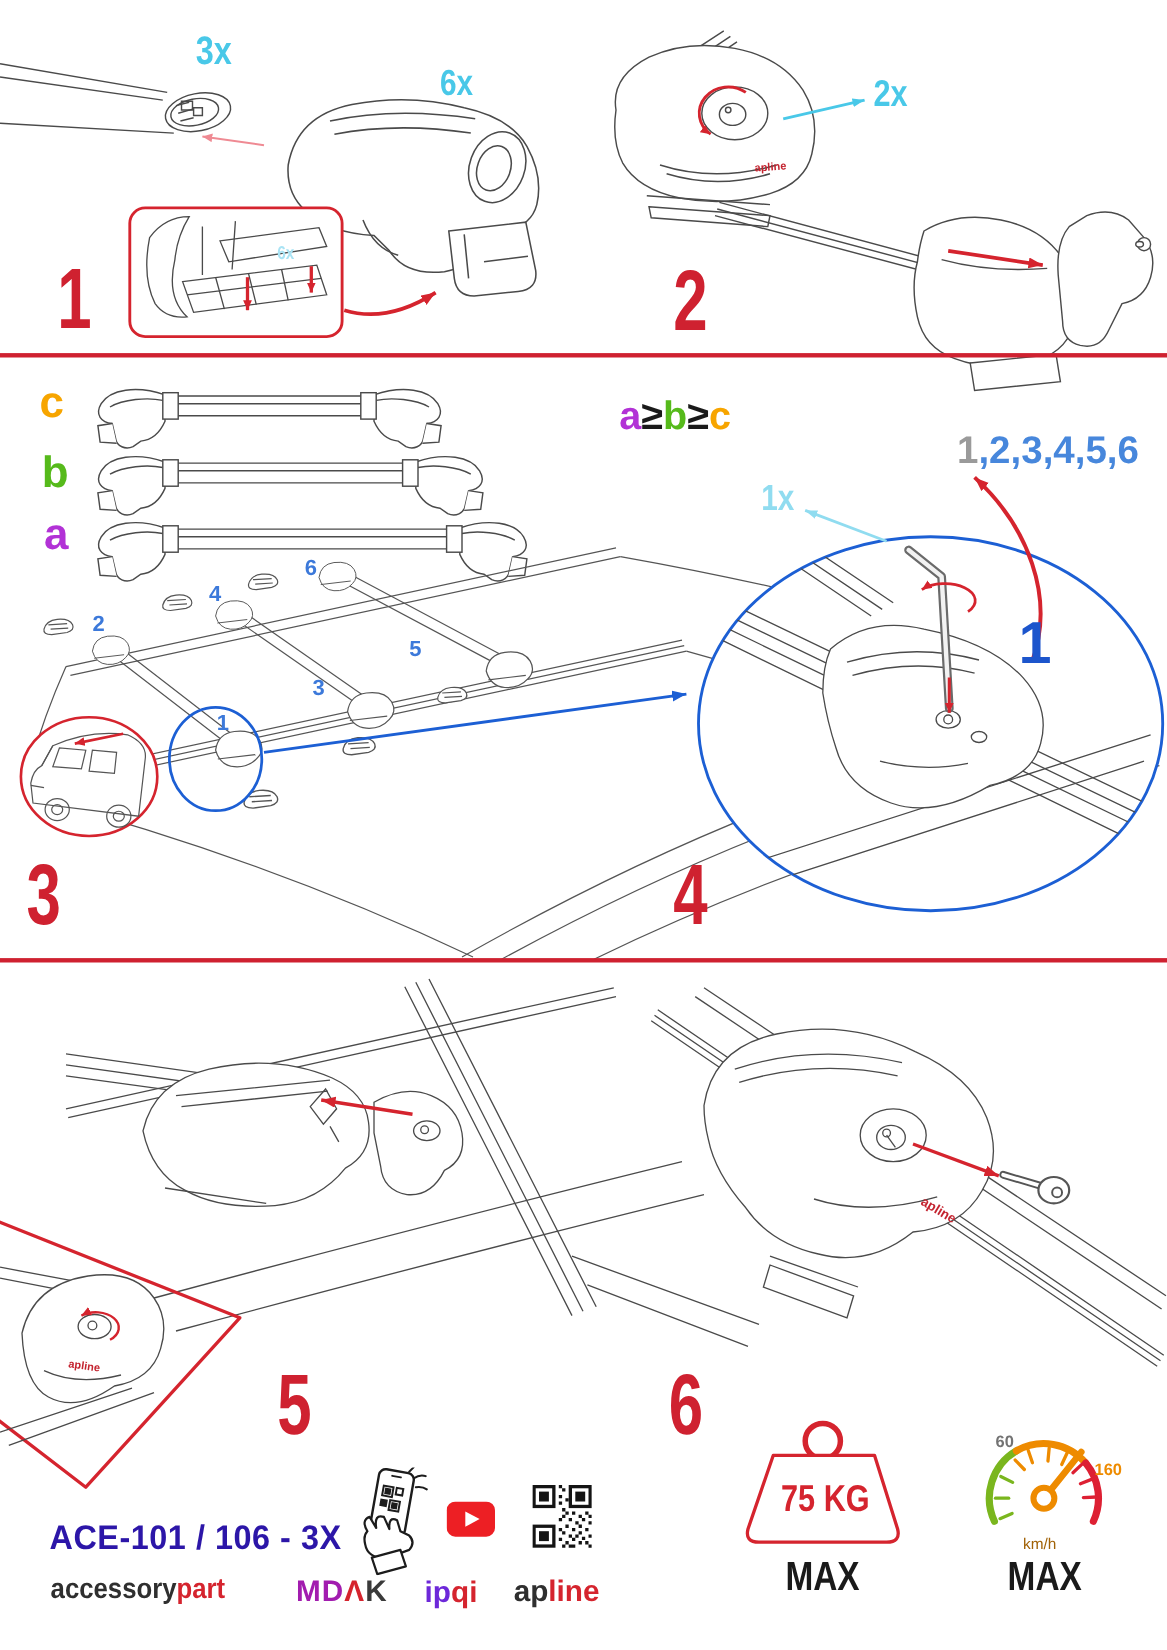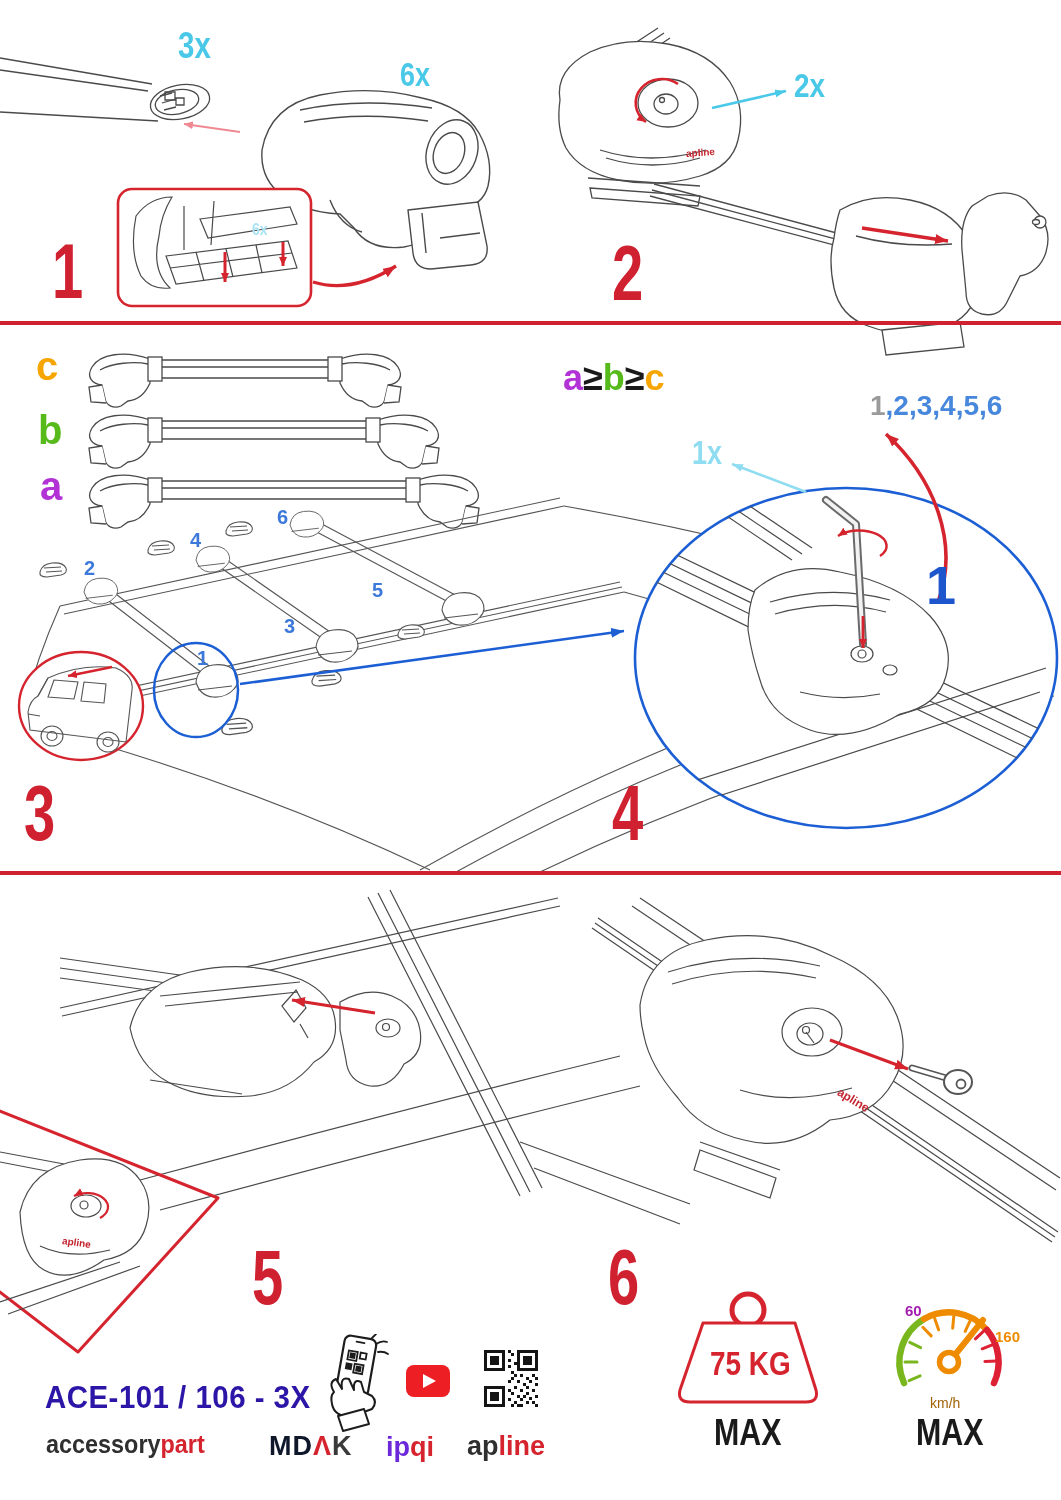--- a/index.html
+++ b/index.html
@@ -265,21 +265,21 @@
   <div class="qty" style="left:692px;top:436px;font-size:33px;color:#90dcf0">1x</div>
 
   <div class="bar-label" style="left:36px;top:346px;color:#f7a500">c</div>
   <div class="bar-label" style="left:38px;top:410px;color:#56ba1b">b</div>
   <div class="bar-label" style="left:40px;top:466px;color:#b232d6">a</div>
 
   <div class="t abc" style="left:563px;top:360px;font-size:36px;font-weight:bold">
     <span style="color:#b232d6">a</span><span style="color:#1a1a1a">≥</span><span style="color:#56ba1b">b</span><span style="color:#1a1a1a">≥</span><span style="color:#f7a500">c</span>
   </div>
 
-  <div class="t" style="left:870px;top:392px;font-size:28px;font-weight:bold">
+  <div class="t" style="left:870px;top:392px;font-size:35px;font-weight:bold">
     <span style="color:#9a9a9a">1</span><span style="color:#4787dc">,2,3,4,5,6</span>
   </div>
 
   <div class="pos-num" style="left:197px;top:648px">1</div>
   <div class="pos-num" style="left:84px;top:558px">2</div>
   <div class="pos-num" style="left:284px;top:616px">3</div>
   <div class="pos-num" style="left:190px;top:530px">4</div>
   <div class="pos-num" style="left:372px;top:580px">5</div>
   <div class="pos-num" style="left:277px;top:507px">6</div>
 
@@ -306,21 +306,21 @@
         <rect x="26" y="31" width="5" height="5" fill="#1c1c1c"></rect>
         <rect x="34" y="30" width="9" height="9"></rect>
           <rect x="36.5" y="32.5" width="4" height="4" fill="#1c1c1c"></rect>
       </g>
       <path d="M14,58 Q8,48 16,45 L22,55 Q20,42 29,45 L34,56 Q33,44 41,48 L44,58 L52,62 Q58,68 52,75 L30,83 Q14,82 12,70 Q10,62 14,58 Z" fill="#fff" stroke-width="2" stroke-linejoin="round"></path>
       <path d="M18,82 L44,75 L49,90 L23,97 Z" fill="#fff" stroke-width="2" stroke-linejoin="round"></path>
     </g>
   </svg>
 
   <div class="t" style="left:269px;top:1433px;font-size:27px;font-weight:bold;letter-spacing:1px">
-    <span style="color:#0f172a">MD</span><span style="color:#d5242e">Λ</span><span style="color:#3a3a3a">K</span>
+    <span style="color:#a21caf">MD</span><span style="color:#d5242e">Λ</span><span style="color:#3a3a3a">K</span>
   </div>
 
   <svg style="left:406px;top:1365px" width="44" height="34" viewBox="0 0 44 34">
     <rect x="0" y="0" width="44" height="32" rx="8" fill="#ed1f24"></rect>
     <path d="M17,9 L17,23 L30,16 Z" fill="#fff"></path>
   </svg>
 
   <div class="t" style="left:386px;top:1434px;font-size:27px;font-weight:bold">
     <span class="foot-gray">ip</span><span class="foot-red">qi</span>
   </div>
@@ -365,18 +365,18 @@
         <path d="M65.8,22.2 L64.7,34.2" stroke="#ee8b00"></path>
         <path d="M82.3,26.4 L77.2,37.3" stroke="#ee8b00"></path>
         <path d="M96.2,36.6 L87.4,44.8" stroke="#dd2033"></path>
         <path d="M105.4,50.4 L94.2,54.8" stroke="#dd2033"></path>
         <path d="M108.9,66.9 L96.9,67.4" stroke="#dd2033"></path>
       </g>
       <path d="M58,72 L95,26" stroke="#ee8b00" stroke-width="6"></path>
       <circle cx="61" cy="68" r="9.5" stroke="#ee8b00" stroke-width="5.5" fill="#fff"></circle>
     </g>
   </svg>
-  <div class="t" style="left:905px;top:1303px;font-size:15px;font-weight:bold;color:#a21caf">60</div>
+  <div class="t" style="left:905px;top:1303px;font-size:15px;font-weight:bold;color:#737373">60</div>
   <div class="t" style="left:995px;top:1329px;font-size:15px;font-weight:bold;color:#ee8b00">160</div>
   <div class="t" style="left:930px;top:1396px;font-size:14px;color:#a16207">km/h</div>
   <div class="t" style="left:916px;top:1414px;font-size:37px;font-weight:bold;color:#1a1a1a;transform:scaleX(.82);transform-origin:left top">MAX</div>
 
 </div>
 
 </body></html>

